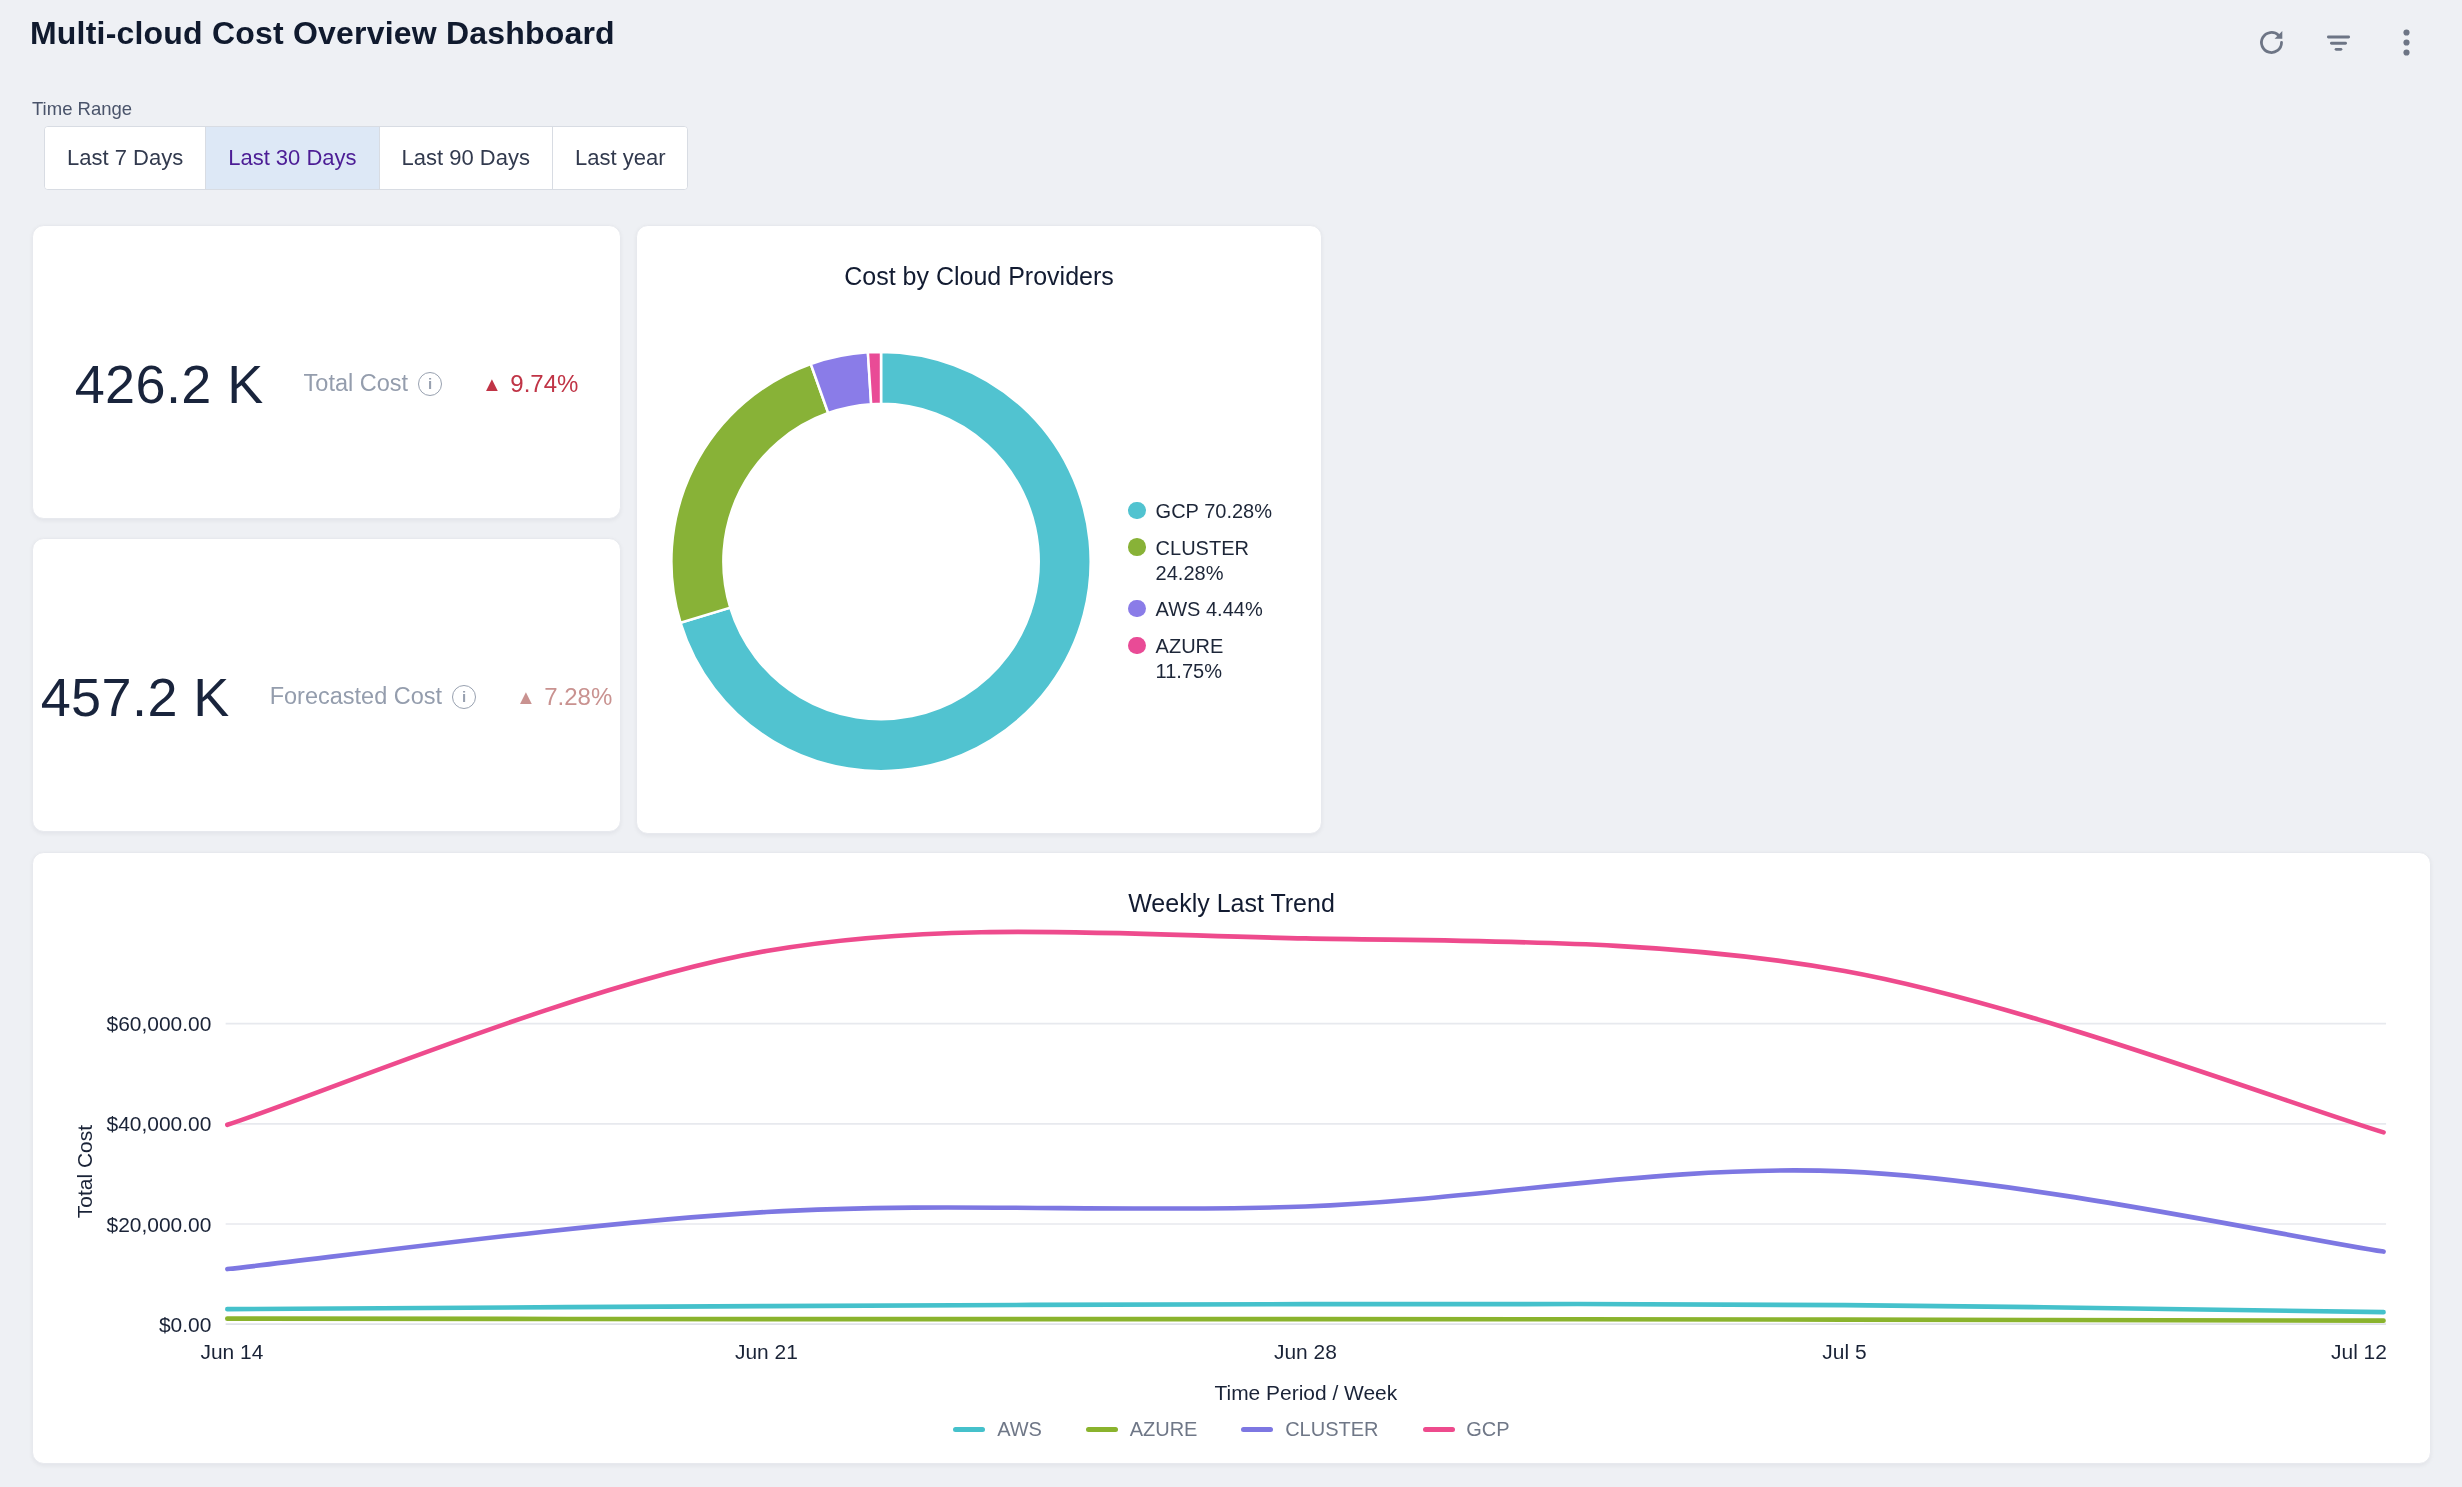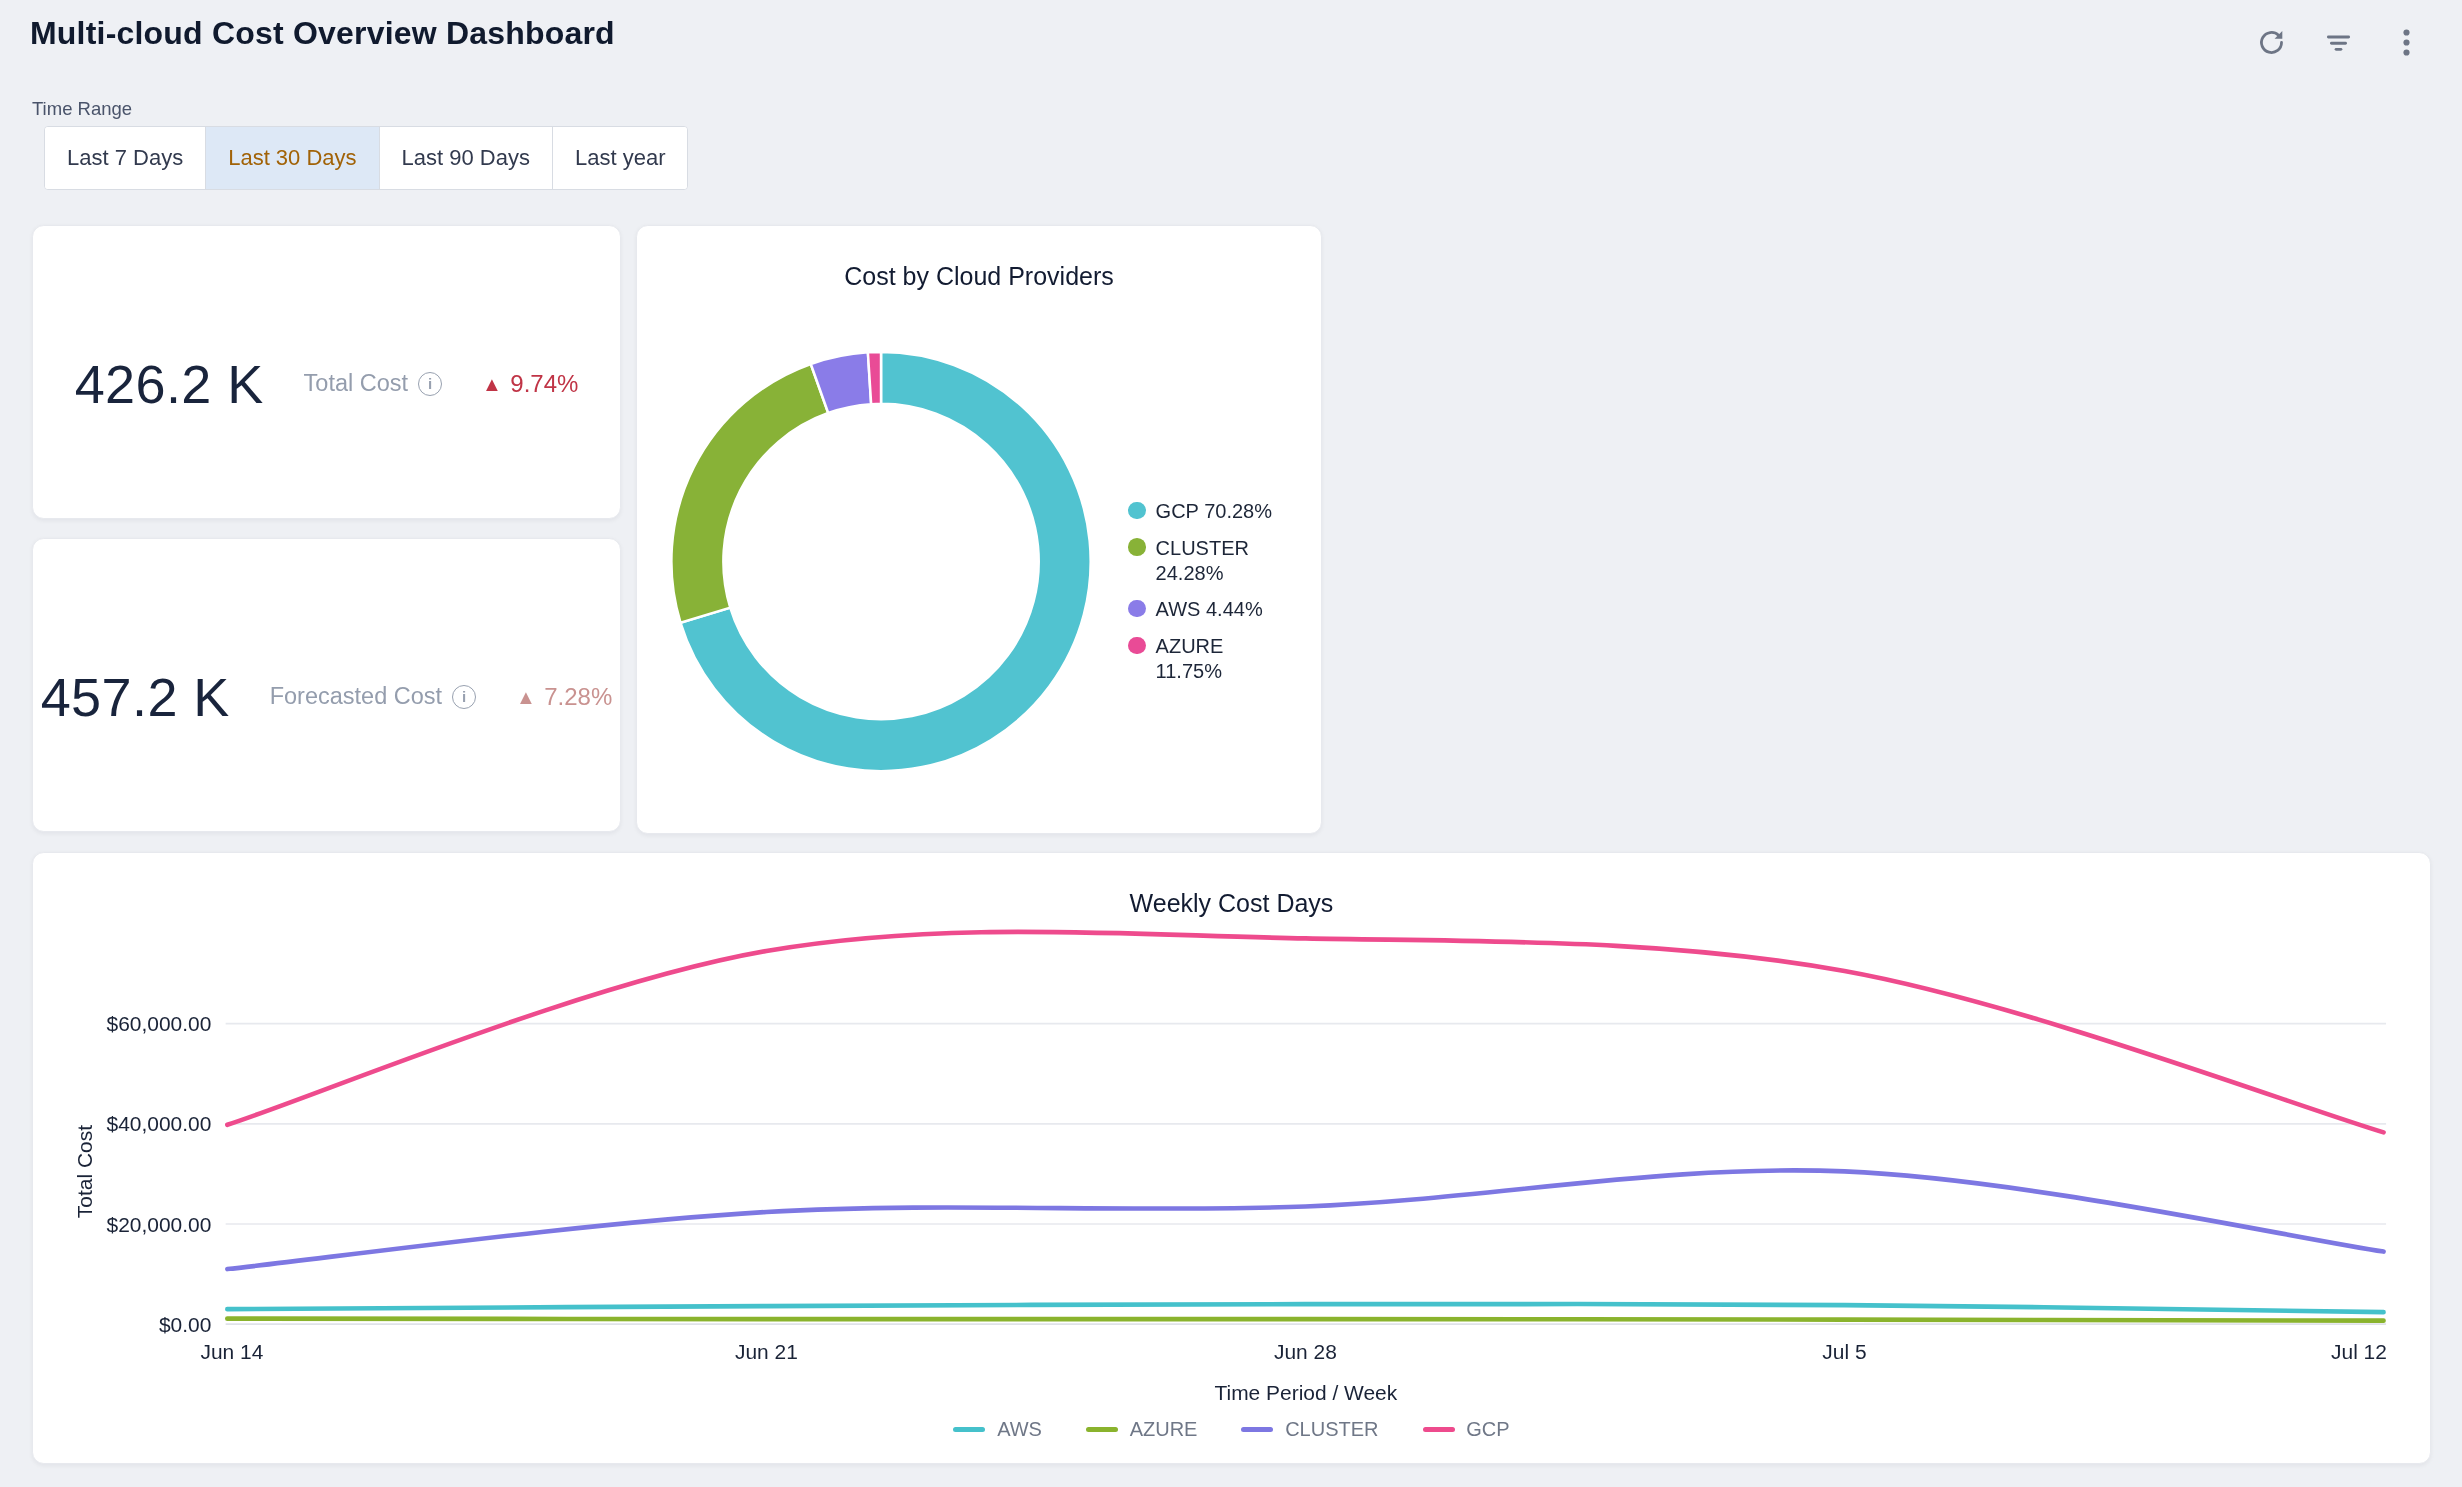--- a/index.html
+++ b/index.html
@@ -28,21 +28,21 @@
     display:flex;background:#ffffff;border:0.8px solid #d8dce3;border-radius:4px;
     overflow:hidden;box-sizing:border-box;
   }
   .tr-option{
     height:100%;display:flex;align-items:center;justify-content:center;
     padding:0 22px;font-size:22px;color:#323a4e;background:#ffffff;
     border:none;border-right:0.8px solid #d8dce3;cursor:pointer;
     font-family:inherit;
   }
   .tr-option:last-child{border-right:none;text-align:center;}
-  .tr-option.selected{background:#dde8f6;color:#a16207;}
+  .tr-option.selected{background:#dde8f6;color:#4c1d95;}
 
   
   .card{
     position:absolute;background:#ffffff;border:0.8px solid #e7e9ee;border-radius:11.7px;
     box-shadow:0 1.7px 4.2px rgba(22,28,45,.05);box-sizing:border-box;
   }
   #kpi-card-1{left:32px;top:225px;width:589px;height:294px;}
   #kpi-card-2{left:32px;top:538px;width:589px;height:294px;}
   .kpi-inner{
     height:100%;display:flex;align-items:center;
@@ -180,21 +180,21 @@
         </div>
         <div class="dl-item">
           <span class="dl-dot" style="background: rgb(233, 75, 150);"></span>
           <span class="dl-text">AZURE 11.75%</span>
         </div>
       </div>
   </div>
 
 
   <div class="card" id="trend-panel">
-    <h2 class="panel-title">Weekly Cost Days</h2>
+    <h2 class="panel-title">Weekly Last Trend</h2>
     <svg class="panel-svg" id="trend-svg" width="2399" height="612" viewBox="0 0 2860 730">
         <line x1="229" y1="562" x2="2806" y2="562" stroke="#dfe2e8" stroke-width="2"></line>
         <text x="212" y="571" text-anchor="end" font-size="25" fill="#1a2337" font-family="Liberation Sans, sans-serif">$0.00</text>
         <line x1="229" y1="442.5" x2="2806" y2="442.5" stroke="#e7e9ee" stroke-width="2"></line>
         <text x="212" y="451.5" text-anchor="end" font-size="25" fill="#1a2337" font-family="Liberation Sans, sans-serif">$20,000.00</text>
         <line x1="229" y1="323" x2="2806" y2="323" stroke="#e7e9ee" stroke-width="2"></line>
         <text x="212" y="332" text-anchor="end" font-size="25" fill="#1a2337" font-family="Liberation Sans, sans-serif">$40,000.00</text>
         <line x1="229" y1="203.5" x2="2806" y2="203.5" stroke="#e7e9ee" stroke-width="2"></line>
         <text x="212" y="212.5" text-anchor="end" font-size="25" fill="#1a2337" font-family="Liberation Sans, sans-serif">$60,000.00</text>
         <text x="199" y="604" text-anchor="start" font-size="25" fill="#1a2337" font-family="Liberation Sans, sans-serif">Jun 14</text>

